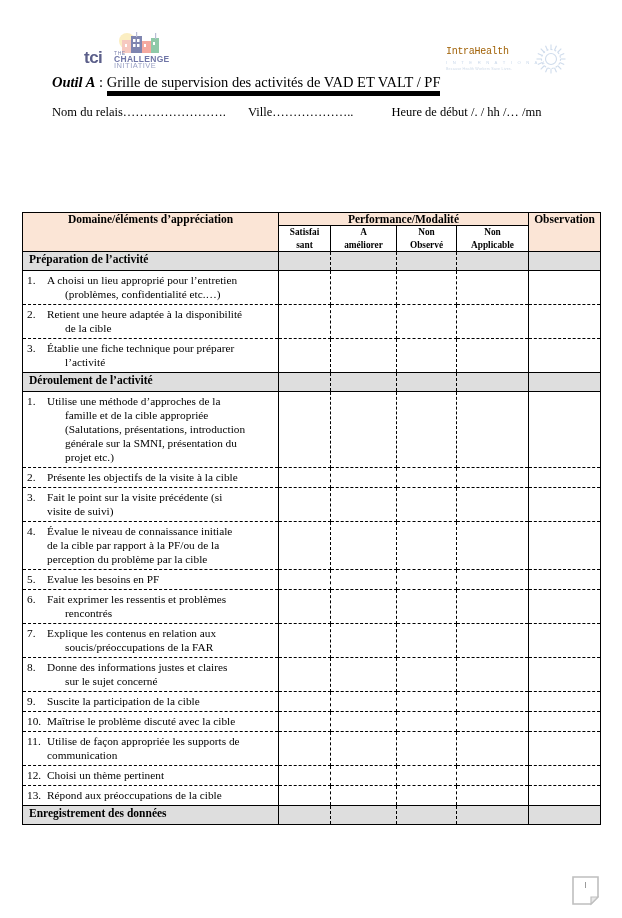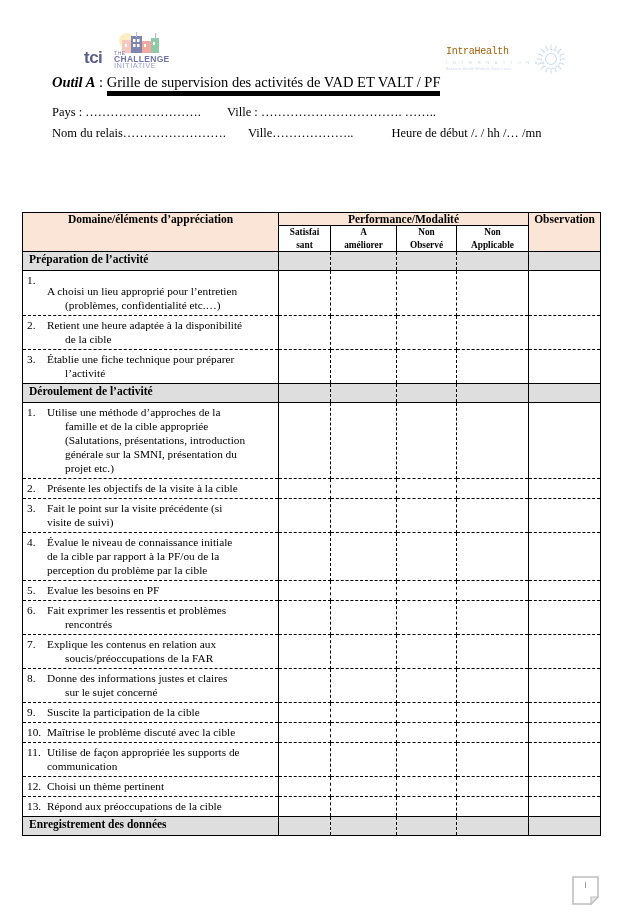--- a/index.html
+++ b/index.html
@@ -275,23 +275,20 @@
     </svg>
   </div>
 </div>
 
 <div class="doc-title">
   <span class="tool-id">Outil A</span><span> : </span><span class="title-rest">Grille de supervision des activités de VAD ET VALT / PF</span>
 </div>
 
 <div class="form-block">
 
-  <div class="form-line">
-    <span>Pays : </span><span>……………………….</span><span class="sp-ville"></span><span>Ville : </span><span>……………………………. ……..</span>
-  </div>
 
 
   <div class="form-line">
     <span>Nom du relais</span><span>…………………….</span><span class="sp-date"></span><span>Ville</span><span>………………..</span><span class="sp-heure"></span><span>Heure de début </span><span>/. / hh /… /mn</span>
   </div>
 
 </div>
 
 <table class="grid">
   <colgroup>
@@ -330,21 +327,21 @@
   <tbody>
       <tr class="sec-row">
         <td class="sec-label">Préparation de l’activité</td>
         <td class="mark first"></td>
         <td class="mark"></td>
         <td class="mark"></td>
         <td class="mark last"></td>
         <td class="obs"></td>
       </tr>
       <tr class="item-row">
-        <td class="item-label"><span class="num">1.</span><span class="txt"><span style="display: block; margin-top: 11px;">A choisi un lieu approprié pour l’entretien</span><span style="display: block; padding-left: 18px;">(problèmes, confidentialité etc.…)</span></span></td>
+        <td class="item-label"><span class="num">1.</span><span class="txt"><span style="display: block;">A choisi un lieu approprié pour l’entretien</span><span style="display: block; padding-left: 18px;">(problèmes, confidentialité etc.…)</span></span></td>
         <td class="mark first"></td>
         <td class="mark"></td>
         <td class="mark"></td>
         <td class="mark last"></td>
         <td class="obs"></td>
       </tr>
       <tr class="item-row">
         <td class="item-label"><span class="num">2.</span><span class="txt"><span style="display: block;">Retient une heure adaptée à la disponibilité</span><span style="display: block; padding-left: 18px;">de la cible</span></span></td>
         <td class="mark first"></td>
         <td class="mark"></td>

